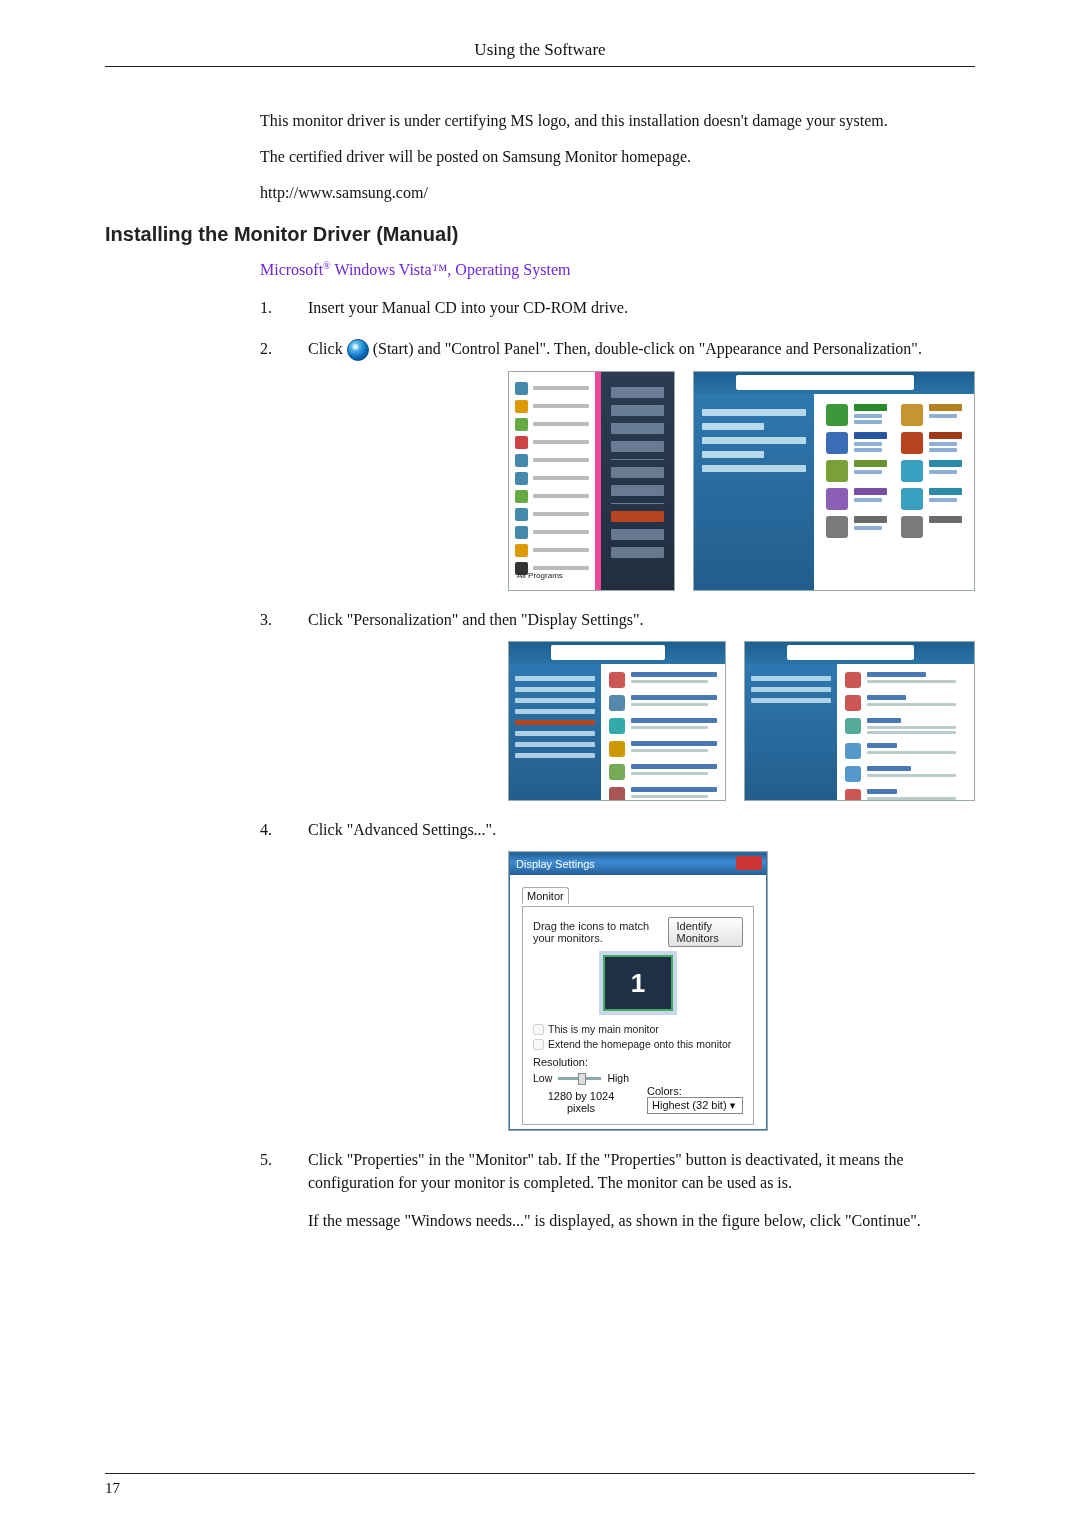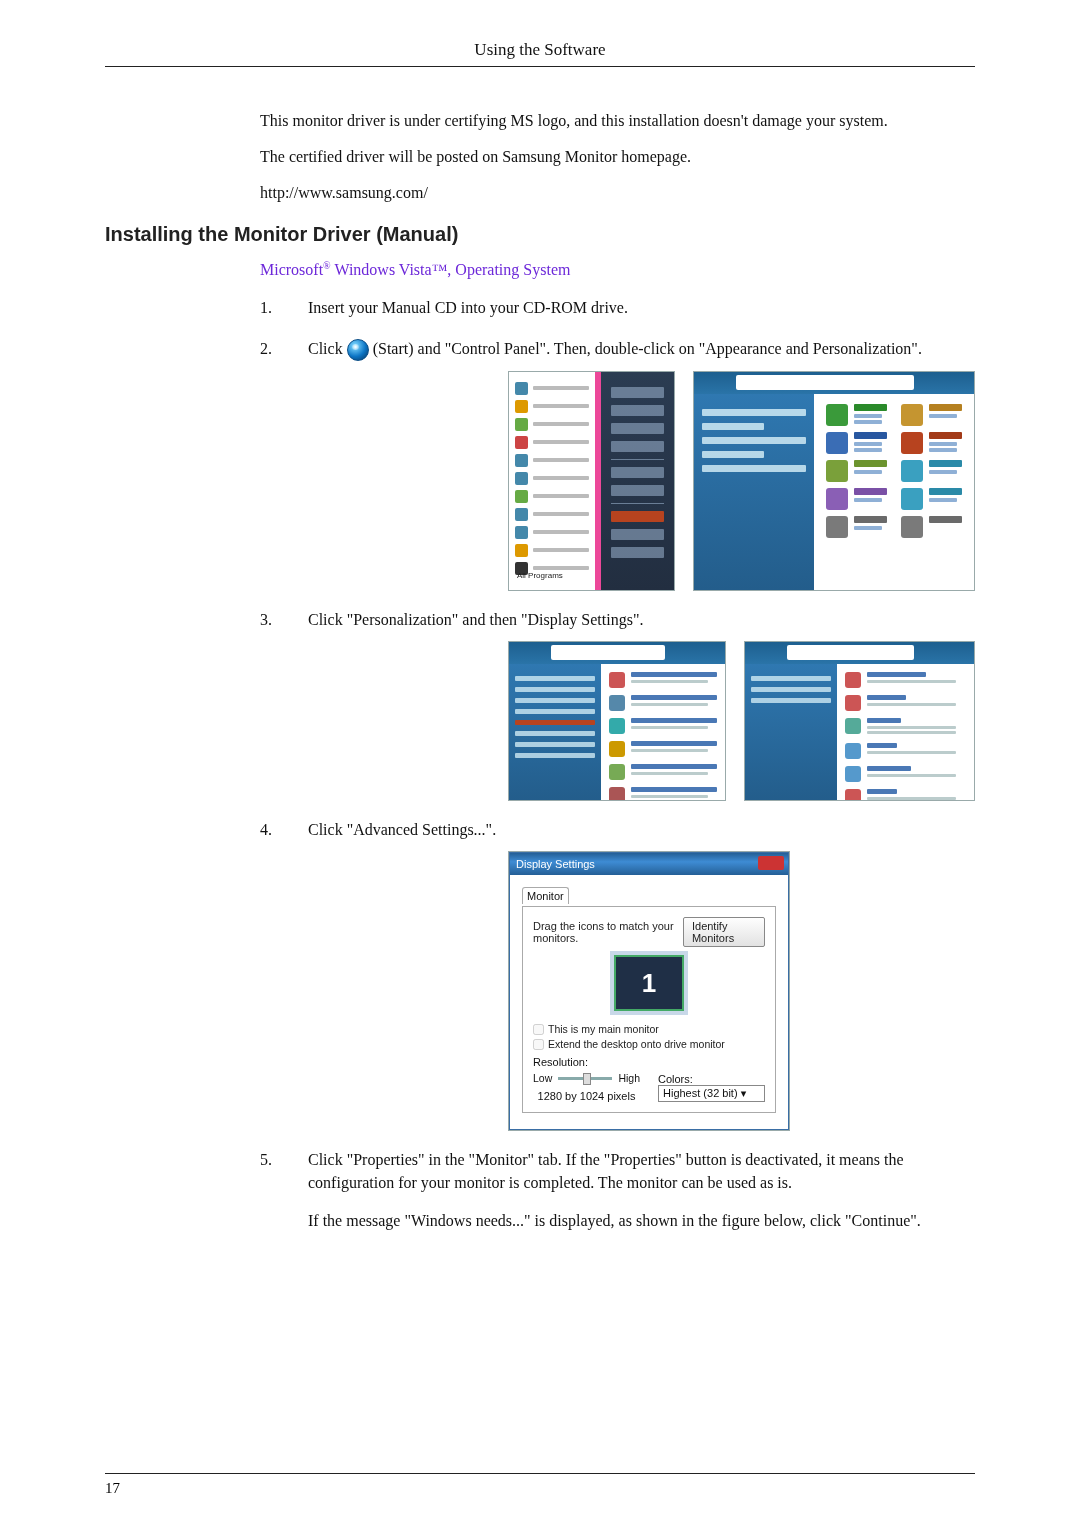--- a/index.html
+++ b/index.html
@@ -112,21 +112,21 @@
   .shot {
     border: 1px solid #9aa;
     background: #f3f6f9;
     position: relative;
     overflow: hidden;
   }
   .shot-a { width: 260px; height: 220px; }
   .shot-b { width: 440px; height: 220px; }
   .shot-c { width: 320px; height: 160px; }
   .shot-d { width: 340px; height: 160px; }
-  .shot-e { width: 282px; height: 280px; }
+  .shot-e { width: 260px; height: 280px; }
 
   
   .startmenu-left {
     position:absolute;left:0;top:0;bottom:0;width:56%;
     background:#fff;border-right:6px solid #ec4899;
     padding:6px 0;
   }
   .startmenu-left .row{height:15px;margin:3px 6px;display:flex;align-items:center;gap:5px;}
   .startmenu-left .ic{width:13px;height:13px;background:#c44;border-radius:2px;}
   .startmenu-left .ic.b{background:#48a;}
@@ -518,21 +518,21 @@
                   <span>Drag the icons to match your monitors.</span>
                   <span class="ds-btn">Identify Monitors</span>
                 </div>
                 <div class="ds-monitor">1</div>
                 <label class="ds-check">
                     <input type="checkbox" disabled="" style="">
                     <span>This is my main monitor</span>
                   </label>
                 <label class="ds-check">
                     <input type="checkbox" disabled="" style="">
-                    <span>Extend the desktop onto drive monitor</span>
+                    <span>Extend the homepage onto this monitor</span>
                   </label>
                 <div class="ds-two">
                   <div class="ds-col">
                     <div>Resolution:</div>
                     <div class="ds-slider">
                       <span>Low</span>
                       <div class="ds-track">
                           <div class="ds-thumb"></div>
                         </div>
                       <span>High</span>

